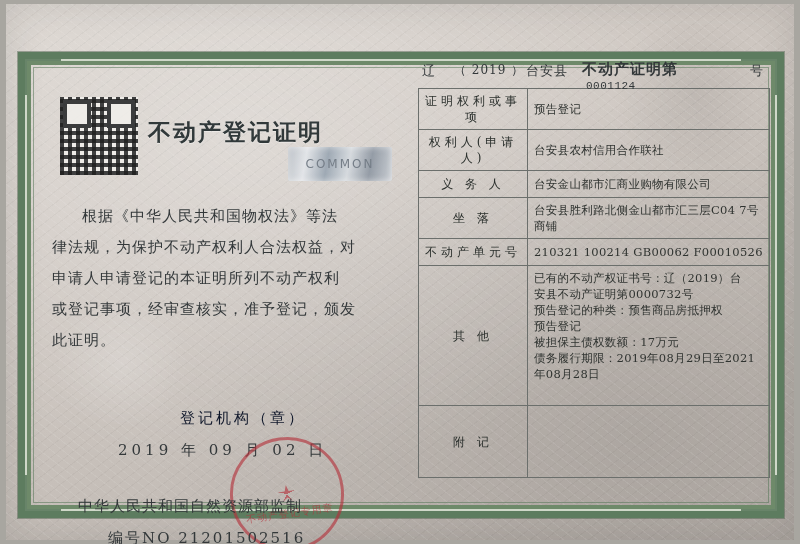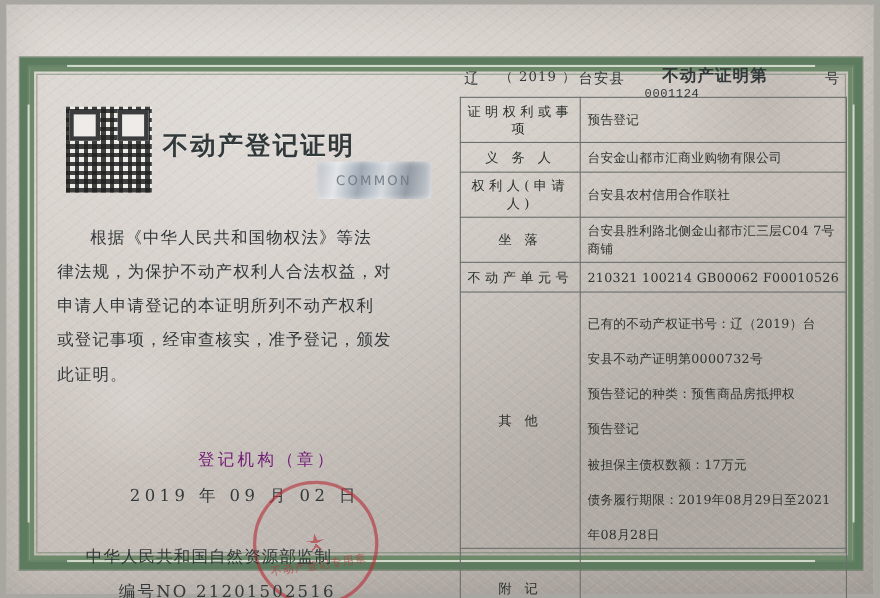--- a/index.html
+++ b/index.html
@@ -156,21 +156,21 @@
   #body-text .indent { display: block; }
   #body-text .indent:first-child { text-indent: 30px; }
 
   #org-label {
     position: absolute;
     left: 150px;
     top: 320px;
     font-family: "DejaVu Serif", serif;
     font-size: 15px;
     letter-spacing: 3px;
-    color: #701a75;
+    color: #0f172a;
   }
   #date-line {
     position: absolute;
     left: 88px;
     top: 352px;
     font-family: "DejaVu Serif", serif;
     font-size: 15px;
     letter-spacing: 4px;
     color: #33383a;
   }
@@ -238,21 +238,21 @@
     position: relative;
     height: 30px;
     font-family: "DejaVu Serif", serif;
     font-size: 13px;
     color: #33383a;
     letter-spacing: 1px;
   }
   #right-head .h-prov { position: absolute; left: 4px; top: 4px; }
   #right-head .h-year { position: absolute; left: 36px; top: 4px; font-size: 12px; }
   #right-head .h-county { position: absolute; left: 108px; top: 4px; }
-  #right-head .h-type { position: absolute; left: 164px; top: 2px; font-size: 15px; font-weight: bold; margin-left: 20px; }
+  #right-head .h-type { position: absolute; left: 164px; top: 2px; font-size: 15px; font-weight: bold; }
   #right-head .h-num { position: absolute; left: 168px; top: 22px; font-size: 11px; letter-spacing: .5px; font-family: Liberation Mono, monospace; }
   #right-head .h-hao { position: absolute; right: 6px; top: 4px; }
 
   table.rt {
     border-collapse: collapse;
     width: 352px;
     table-layout: fixed;
     font-family: "DejaVu Serif", serif;
   }
   table.rt td {
@@ -272,21 +272,21 @@
     color: #2b302d;
     border-radius: 11px;
   }
   table.rt td.val {
     letter-spacing: .3px;
   }
   .row-h { height: 27px; }
   .row-other { height: 140px; vertical-align: top !important; }
   .row-other .val { vertical-align: top; }
   .row-note { height: 72px; }
-  .multi { display: block; margin-top: 16px; }
+  .multi { display: block; }
 
   
   .blotch {
     position: absolute;
     border-radius: 50%;
     pointer-events: none;
   }
   .b1 { left: 40px; top: 300px; width: 150px; height: 120px; background: radial-gradient(circle, rgba(255,255,255,.18), rgba(255,255,255,0) 70%); }
   .b2 { right: 10px; top: 20px; width: 180px; height: 140px; background: radial-gradient(circle, rgba(0,0,0,.07), rgba(0,0,0,0) 70%); }
 </style>
@@ -345,26 +345,26 @@
         <span class="h-hao">号</span>
       </div>
 
       <table class="rt">
         <tbody>
           <tr class="row-h">
             <td class="lab">证明权利或事项</td>
             <td class="val">预告登记</td>
           </tr>
           <tr class="row-h">
+            <td class="lab">权利人(申请人)</td>
+            <td class="val">台安县农村信用合作联社</td>
+          </tr>
+          <tr class="row-h">
             <td class="lab">义 务 人</td>
             <td class="val">台安金山都市汇商业购物有限公司</td>
-          </tr>
-          <tr class="row-h">
-            <td class="lab">权利人(申请人)</td>
-            <td class="val">台安县农村信用合作联社</td>
           </tr>
           <tr class="row-h">
             <td class="lab">坐 落</td>
             <td class="val">台安县胜利路北侧金山都市汇三层C04 7号商铺</td>
           </tr>
           <tr class="row-h">
             <td class="lab">不动产单元号</td>
             <td class="val">210321 100214 GB00062 F00010526</td>
           </tr>
           <tr class="row-other">

